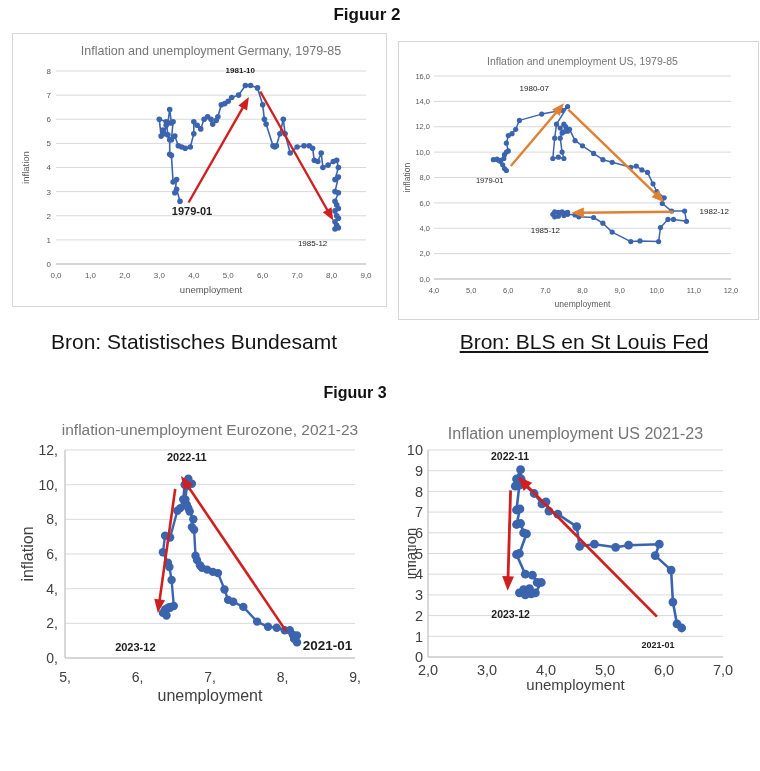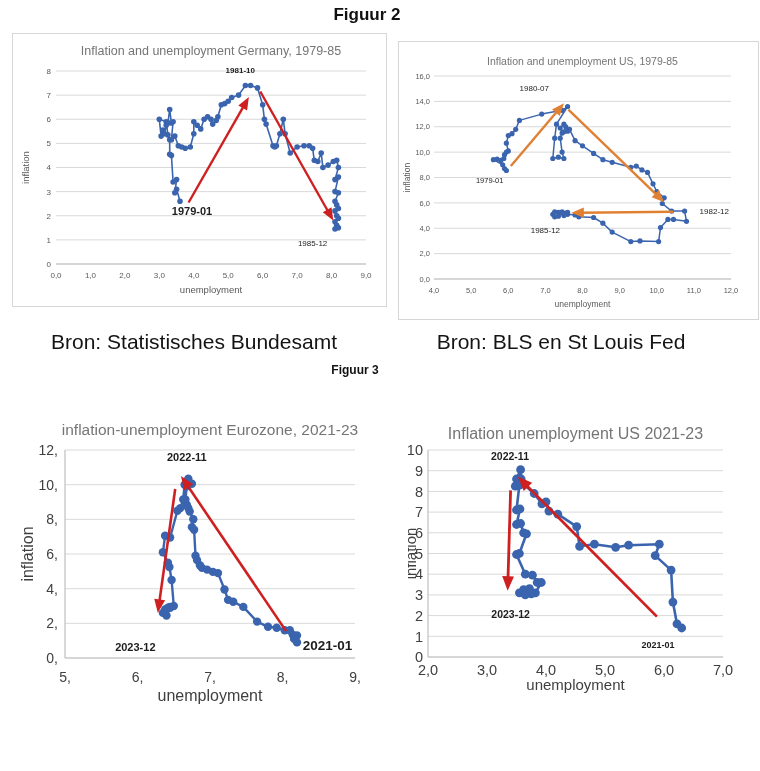--- a/index.html
+++ b/index.html
@@ -276,23 +276,23 @@
         <g>
           <text x="135.2375" y="48.59062500000002" font-size="8" fill="#1D1D1D" text-anchor="middle" font-weight="400">1980-07</text>
           <text x="90.6875" y="141.20937500000002" font-size="7.5" fill="#1D1D1D" text-anchor="middle" font-weight="400">1979-01</text>
           <text x="315.29375000000005" y="172.29375" font-size="8" fill="#1D1D1D" text-anchor="middle" font-weight="400">1982-12</text>
           <text x="146.375" y="191.325" font-size="8" fill="#1D1D1D" text-anchor="middle" font-weight="400">1985-12</text>
         </g>
       </svg>
     </div>
 
   <div class="caption" style="left:194px;top:330px;">Bron: Statistisches Bundesamt</div>
-  <div class="caption" style="left:561px;top:330px;">Bron: BLS en St Louis Fed</div>
-
-  <div class="fig-heading" style="left:355px;top:363px;font-size:12px;">Figuur 3</div>
+  <div class="caption" style="left:584px;top:330px;text-decoration:underline;">Bron: BLS en St Louis Fed</div>
+
+  <div class="fig-heading" style="left:355px;top:384px;font-size:16px;">Figuur 3</div>
 
   <div class="chart-panel" style="left:20px;top:413px;width:360px;height:296px;">
       <svg width="360" height="296" viewBox="0 0 360 296">
         <g>
           <line x1="45" y1="245" x2="335" y2="245" stroke="#D9D9D9" stroke-width="1"></line>
           <line x1="45" y1="210.33333333333334" x2="335" y2="210.33333333333334" stroke="#D9D9D9" stroke-width="1"></line>
           <line x1="45" y1="175.66666666666669" x2="335" y2="175.66666666666669" stroke="#D9D9D9" stroke-width="1"></line>
           <line x1="45" y1="141" x2="335" y2="141" stroke="#D9D9D9" stroke-width="1"></line>
           <line x1="45" y1="106.33333333333334" x2="335" y2="106.33333333333334" stroke="#D9D9D9" stroke-width="1"></line>
           <line x1="45" y1="71.66666666666666" x2="335" y2="71.66666666666666" stroke="#D9D9D9" stroke-width="1"></line>

